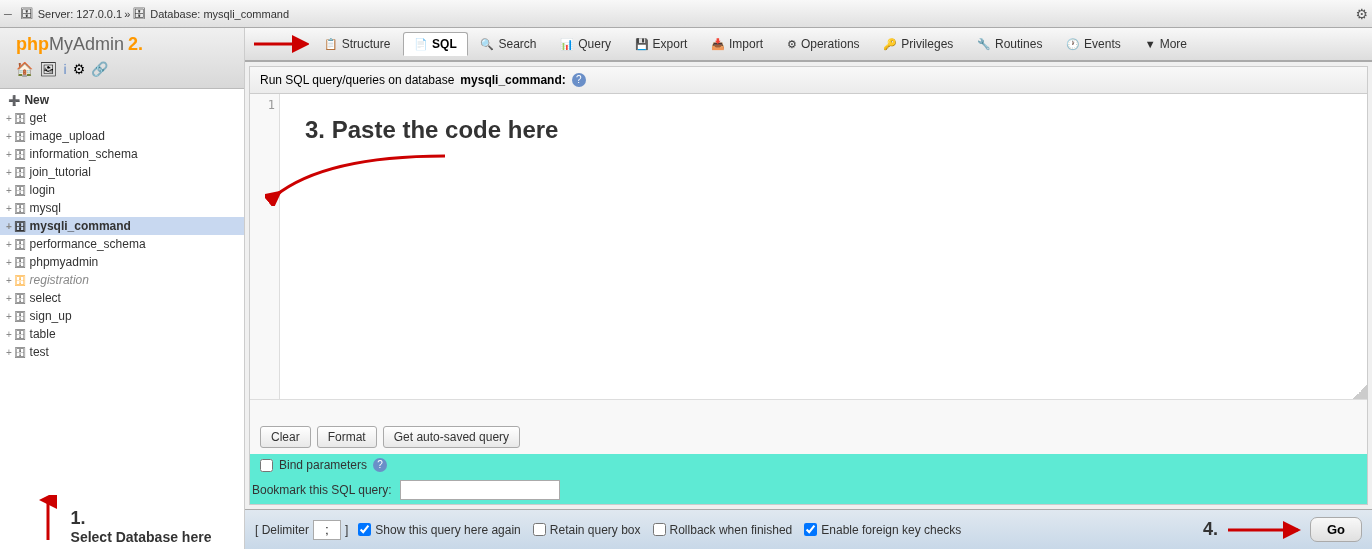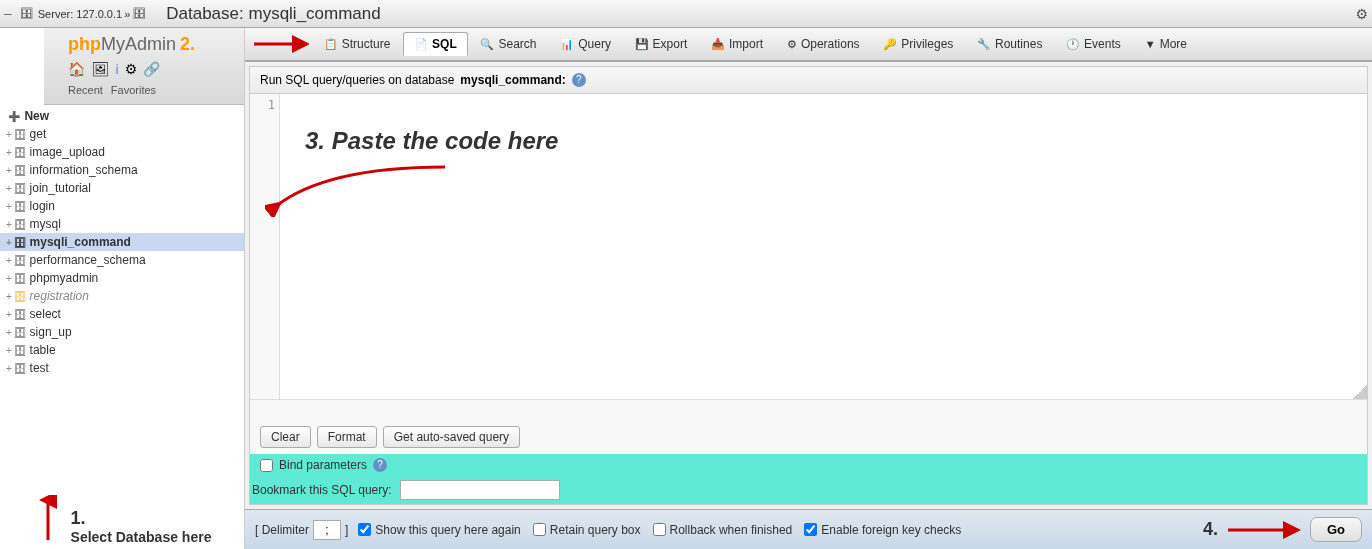--- a/index.html
+++ b/index.html
@@ -10,21 +10,21 @@
 
     
     .top-header { display: flex; align-items: center; background: linear-gradient(to bottom, #f8f8f8, #e0e0e0); border-bottom: 1px solid #aaa; height: 28px; padding: 0 4px; }
     .top-header .window-controls { display: flex; align-items: center; gap: 4px; }
 
     
     .main-area { display: flex; flex: 1; overflow: hidden; }
 
     
     .sidebar { width: 245px; background: #fff; border-right: 1px solid #ccc; display: flex; flex-direction: column; overflow: hidden; }
-    .sidebar-header { background: linear-gradient(to bottom, #f0f0f0, #d8d8d8); padding: 6px 24px; border-bottom: 1px solid #bbb; margin-left: 44px; }
+    .sidebar-header { background: linear-gradient(to bottom, #f0f0f0, #d8d8d8); padding: 6px 16px; border-bottom: 1px solid #bbb; }
     .sidebar-logo { display: flex; align-items: center; }
     .logo-php { color: #f90; font-weight: bold; font-size: 18px; }
     .logo-myadmin { color: #666; font-weight: normal; font-size: 18px; }
     .logo-num { color: #f90; font-weight: bold; font-size: 18px; margin-left: 4px; }
     .sidebar-icons { display: flex; align-items: center; gap: 6px; padding: 4px 0; }
     .sidebar-links { display: flex; gap: 8px; font-size: 11px; padding: 2px 0; }
     .sidebar-links a { color: #555; text-decoration: none; cursor: pointer; }
     .sidebar-tree { flex: 1; overflow-y: auto; padding: 2px 0; background: #fff; }
     .tree-item { display: flex; align-items: center; padding: 2px 6px; cursor: pointer; font-size: 12px; color: #333; white-space: nowrap; }
     .tree-item.selected { background: #c8d8f0; font-weight: bold; }
@@ -91,43 +91,39 @@
 <div class="app-container">
 
   <div class="top-header">
     <div class="window-controls">
       <span style="cursor:pointer;font-size:11px;color:#555;">─</span>
     </div>
     <span style="margin-left:8px;font-size:11px;">🗄</span>
     <span style="font-size:11px;color:#333;margin-left:4px;">Server: 127.0.0.1</span>
     <span style="font-size:11px;color:#333;margin:0 2px;">»</span>
     <span style="font-size:11px;">🗄</span>
-    <span style="font-size:17px;color:#333;margin-left:20px;">Database: mysqli_command</span>
+    <span style="font-size:11px;color:#333;margin-left:4px;">Database: mysqli_command</span>
     <span style="margin-left:auto;font-size:14px;cursor:pointer;color:#555;">⚙</span>
   </div>
 
   <div class="main-area">
 
     <div class="sidebar">
       <div class="sidebar-header">
         <div class="sidebar-logo">
           <span class="logo-php">php</span>
           <span class="logo-myadmin">MyAdmin</span>
           <span class="logo-num">2.</span>
         </div>
         <div class="sidebar-icons">
           <span style="cursor:pointer;font-size:14px;">🏠</span>
           <span style="cursor:pointer;font-size:14px;">🖼</span>
           <span style="cursor:pointer;font-size:14px;color:#6a8fc8;">ℹ</span>
           <span style="cursor:pointer;font-size:14px;">⚙</span>
           <span style="cursor:pointer;font-size:14px;color:#4a8;">🔗</span>
-        </div>
-        <div class="sidebar-links">
-          <a>Recent</a>
-          <a>Favorites</a>
         </div>
       </div>
       <div class="sidebar-tree">
 
         <div class="tree-item new-item">
           <span class="expand-icon"></span>
           <span style="margin-right:4px;font-size:10px;">➕</span>
           <span>New</span>
         </div>
 
@@ -288,21 +284,21 @@
           <span style="font-weight:bold;">mysqli_command:</span>
           <span class="help-icon">?</span>
         </div>
 
         <div class="sql-editor-container" style="position:relative;flex:1;">
           <div class="line-numbers">
             <div>1</div>
           </div>
           <textarea class="sql-editor" style="flex: 1 1 0%; width: 100%; height: 100%; padding: 4px 6px; font-family: monospace; font-size: 12px; border: none; outline: none; resize: none; background: rgb(255, 255, 255);"></textarea>
 
-          <div style="position:absolute;top:33px;left:55px;pointer-events:none;font-style:italic;">
+          <div style="position:absolute;top:22px;left:55px;pointer-events:none;">
             <span style="font-size:24px;font-weight:bold;color:#333;">3. Paste the code here</span>
             
             <svg width="200" height="60" style="position:absolute;top:30px;left:-40px;">
               <defs>
                   <marker id="ah3" markerWidth="6" markerHeight="6" refX="3" refY="3" orient="auto">
                     <path d="M0,0 L6,3 L0,6 Z" fill="#cc0000" transform="rotate(180,3,3)"></path>
                   </marker>
                 </defs>
               <path d="M 180,10 Q 60,10 10,50" stroke="#cc0000" stroke-width="3" fill="none" marker-end="url(#ah3)"></path>
             </svg>

